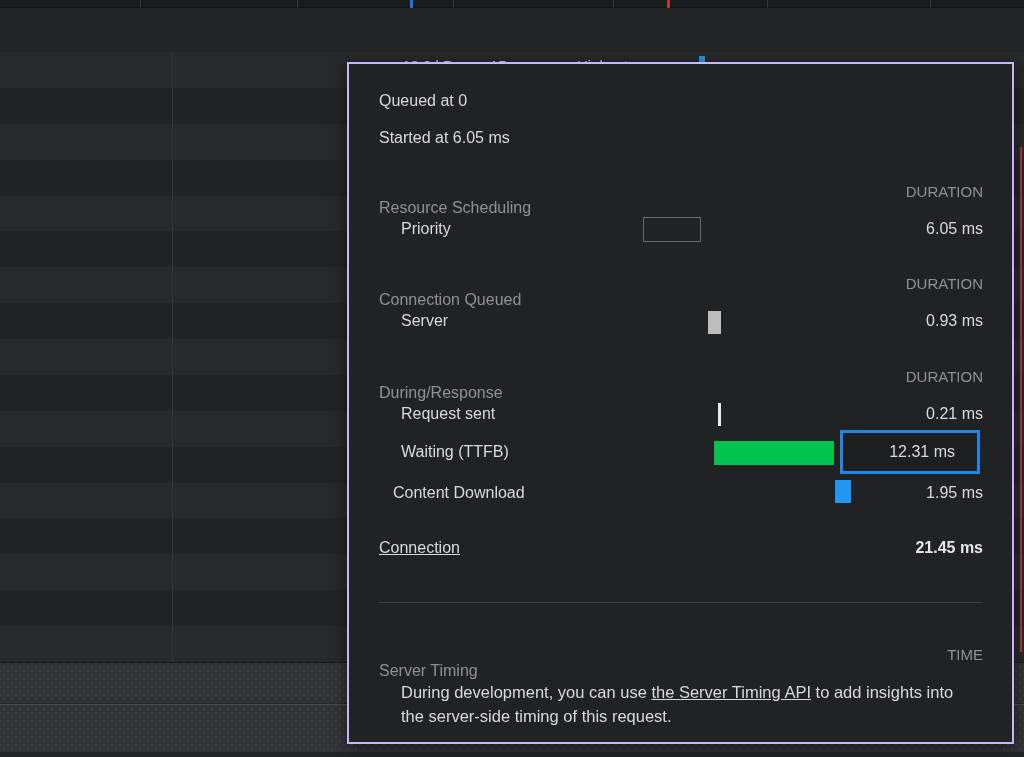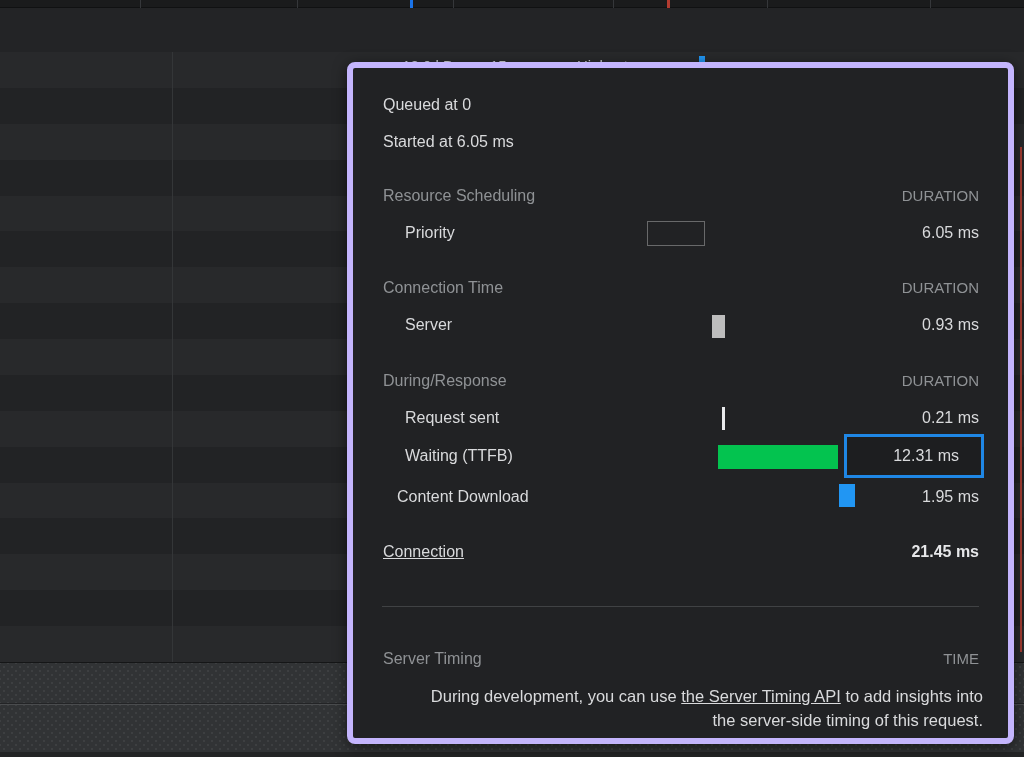--- a/index.html
+++ b/index.html
@@ -36,37 +36,37 @@
   .fbar{position:absolute;left:0;width:1024px;
     background-color:#313335;
     background-image:radial-gradient(rgba(255,255,255,.06) 1px,transparent 1.4px),radial-gradient(rgba(255,255,255,.06) 1px,transparent 1.4px);
     background-size:8px 8px;background-position:0 0,4px 4px;}
   .fbar1{top:662px;height:41px;border-top:1px solid #151617;}
   .fbar2{top:704px;height:48px;border-top:1px solid #4a4c4e;}
   .fbar3{position:absolute;left:0;top:752px;width:1024px;height:5px;background:#232425;}
 
   
   .tooltip{position:absolute;left:347px;top:62px;width:667px;height:682px;background:#212224;
-    border:6px solid #c4b5fd;border-radius:8px;box-shadow:0 3px 14px rgba(0,0,0,.55);z-index:5;}
+    border:2px solid #c4b5fd;border-radius:0;box-shadow:0 3px 14px rgba(0,0,0,.55);z-index:5;}
   .tt-text{position:absolute;font-size:16px;line-height:20px;color:#d9dadc;white-space:nowrap;}
-  .tt-muted{color:#8f9295;}
+  .tt-muted{color:#8f9295;margin-top:16px;}
   .tt-col{position:absolute;right:29px;font-size:15px;line-height:20px;color:#8f9295;text-align:right;}
   .tt-val{position:absolute;right:29px;font-size:16px;line-height:20px;color:#d9dadc;text-align:right;white-space:nowrap;}
   .tt-link{text-decoration:underline;cursor:pointer;}
   .bar{position:absolute;}
   .bar-queueing{left:294px;top:153px;width:58px;height:25px;border:1px solid rgba(255,255,255,.32);background:transparent;}
   .bar-stalled{left:359px;top:247px;width:13px;height:23px;background:#bdbdbd;}
   .bar-sent{left:369px;top:339px;width:3px;height:23px;background:#e9eaec;}
   .bar-green{left:365px;top:377px;width:120px;height:24px;background:#03c34f;}
   .bar-blue{left:486px;top:416px;width:16px;height:23px;background:#2196f3;}
   .hl-box{position:absolute;left:491px;top:366px;width:140px;height:44px;border:3px solid #1f87e5;background:#1d1e20;}
   .hl-box .tt-val{position:absolute;right:22px;top:9px;}
   .tt-total{font-weight:bold;color:#e6e7e9;}
   .tt-divider{position:absolute;left:29px;right:29px;top:538px;height:1px;background:#404244;}
-  .tt-para{position:absolute;left:52px;top:616px;width:578px;font-size:16.5px;line-height:24px;color:#d9dadc;white-space:normal;text-align:right;}
+  .tt-para{position:absolute;left:52px;top:616px;width:578px;font-size:16.5px;line-height:24px;color:#d9dadc;white-space:normal;}
 </style>
 </head>
 <body>
 
 <div class="screen">
 
   <div class="overview">
     <div class="ov-div" style="left:140px"></div>
     <div class="ov-div" style="left:297px"></div>
     <div class="ov-div" style="left:453px"></div>
@@ -113,21 +113,21 @@
   <div class="tooltip">
     <div class="tt-text" style="left:30px;top:27px">Queued at 0</div>
     <div class="tt-text" style="left:30px;top:64px">Started at 6.05 ms</div>
 
     <div class="tt-text tt-muted" style="left:30px;top:118px">Resource Scheduling</div>
     <div class="tt-col" style="top:118px">DURATION</div>
     <div class="tt-text" style="left:52px;top:155px">Priority</div>
     <div class="bar bar-queueing"></div>
     <div class="tt-val" style="top:155px">6.05 ms</div>
 
-    <div class="tt-text tt-muted" style="left:30px;top:210px">Connection Time</div>
+    <div class="tt-text tt-muted" style="left:30px;top:210px">Connection Queued</div>
     <div class="tt-col" style="top:210px">DURATION</div>
     <div class="tt-text" style="left:52px;top:247px">Server</div>
     <div class="bar bar-stalled"></div>
     <div class="tt-val" style="top:247px">0.93 ms</div>
 
     <div class="tt-text tt-muted" style="left:30px;top:303px">During/Response</div>
     <div class="tt-col" style="top:303px">DURATION</div>
 
     <div class="tt-text" style="left:52px;top:340px">Request sent</div>
     <div class="bar bar-sent"></div>

